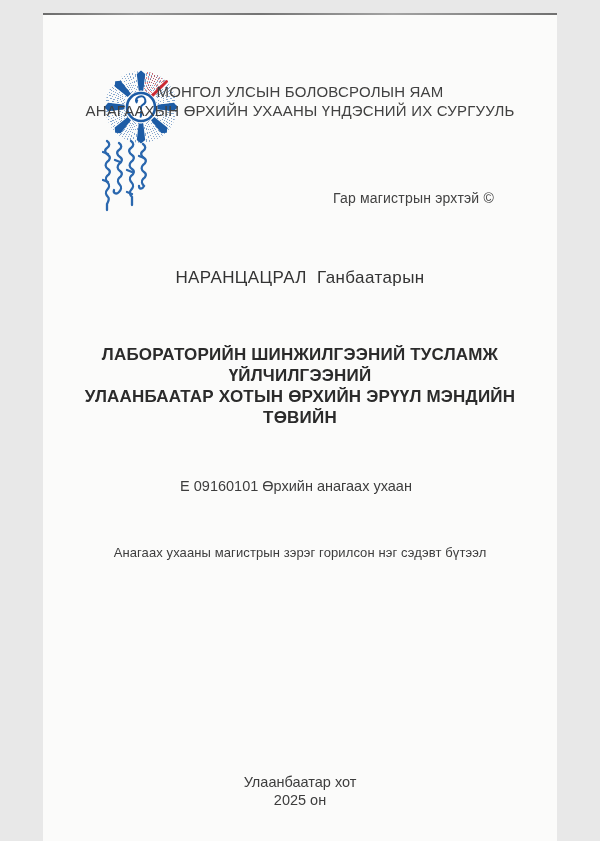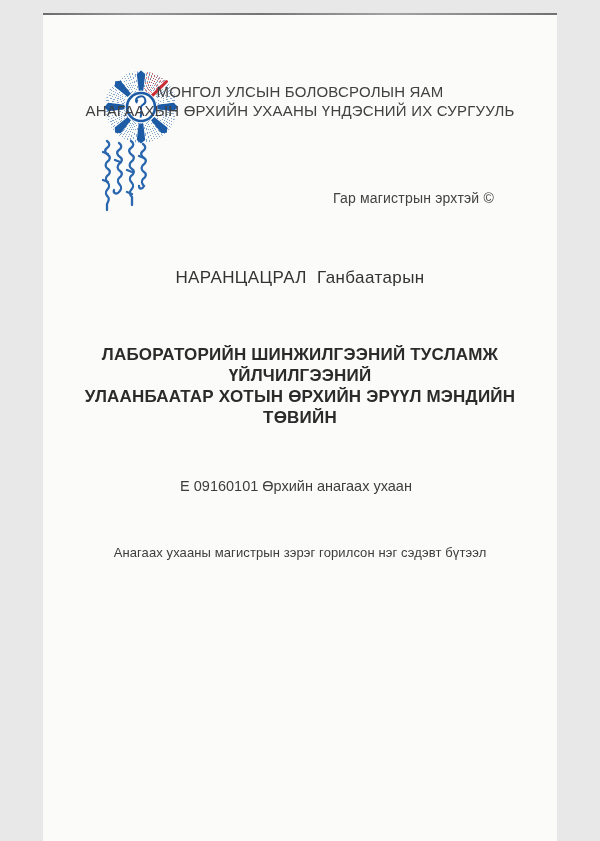--- a/index.html
+++ b/index.html
@@ -134,14 +134,18 @@
 
   <div class="title-block">
     <div>ЛАБОРАТОРИЙН ШИНЖИЛГЭЭНИЙ ТУСЛАМЖ ҮЙЛЧИЛГЭЭНИЙ</div>
     <div>УЛААНБААТАР ХОТЫН ӨРХИЙН ЭРҮҮЛ МЭНДИЙН ТӨВИЙН</div>
   </div>
 
   <div class="program-line">Е 09160101 Өрхийн анагаах ухаан</div>
 
   <div class="degree-line">Анагаах ухааны магистрын зэрэг горилсон нэг сэдэвт бүтээл</div>
 
+  <div class="footer-block">
+    <div>Улаанбаатар хот</div>
+    <div>2025 он</div>
+  </div>
 
 </div>
 
 </body></html>

